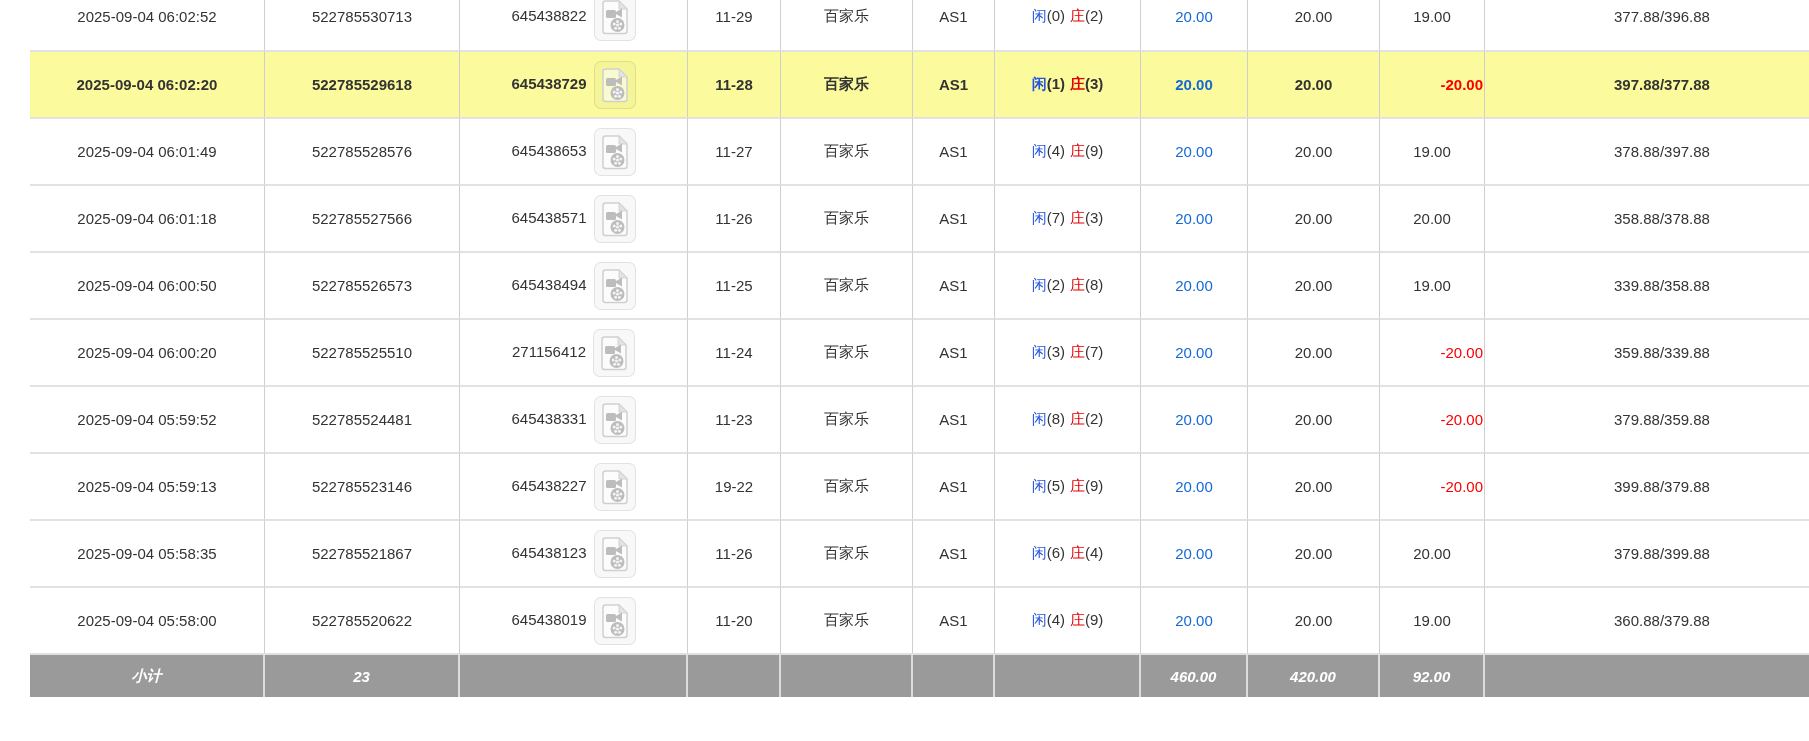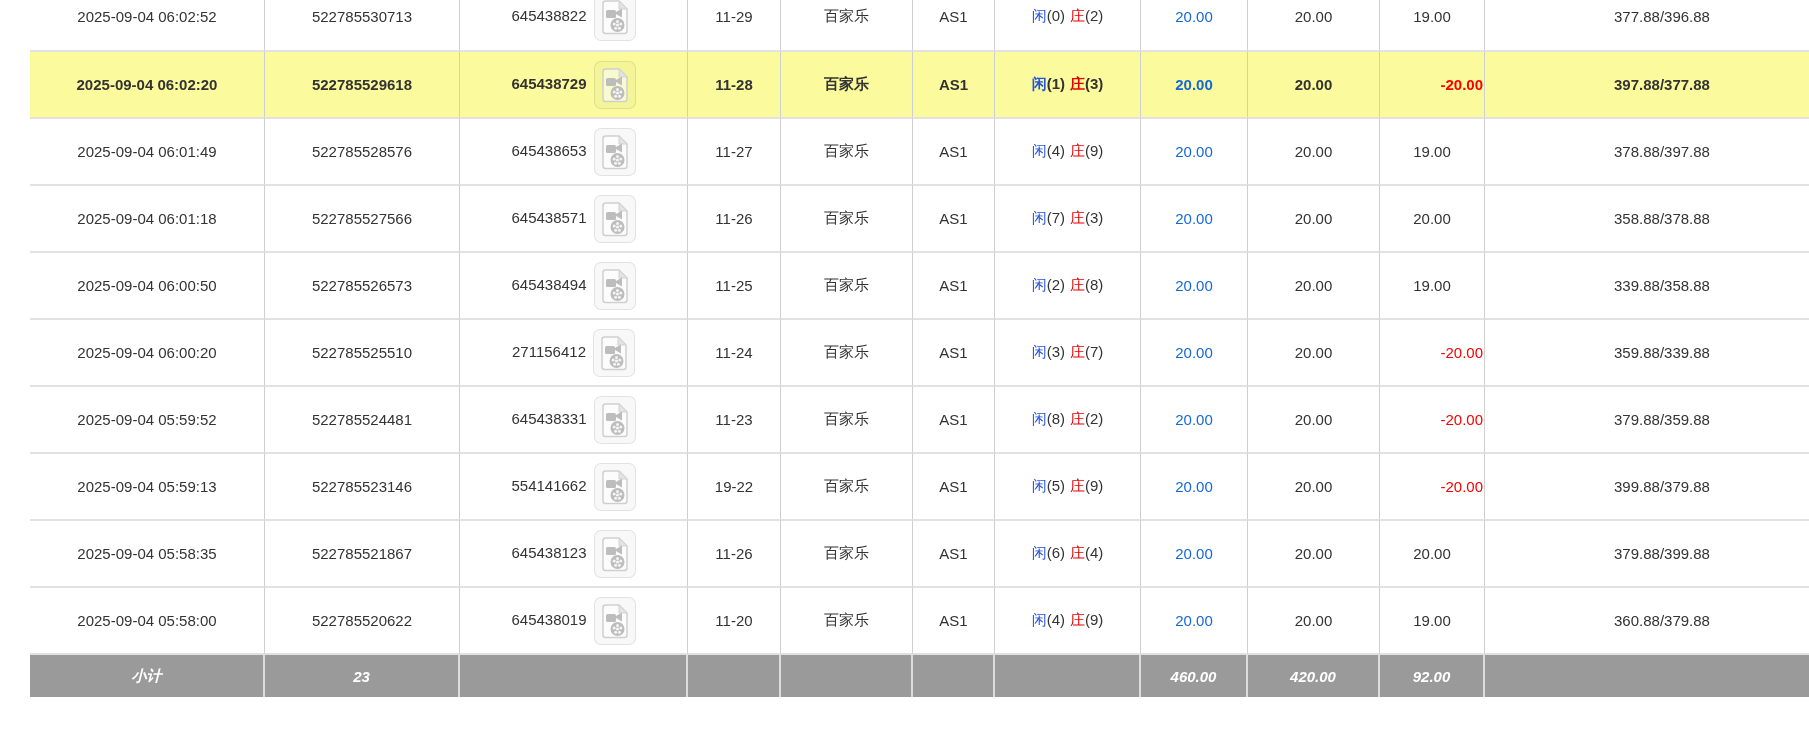--- a/index.html
+++ b/index.html
@@ -295,21 +295,21 @@
     <td><a class="bet-link">20.00</a></td>
     <td>20.00</td>
     <td class="winloss neg">-20.00</td>
     <td>379.88/359.88</td>
   </tr>
 
   <tr class="data-row">
     <td>2025-09-04 05:59:13</td>
     <td>522785523146</td>
     <td>
-      <span>554141662</span><span class="video-btn">
+      <span>645438227</span><span class="video-btn">
                 <svg width="30" height="36" viewBox="0 0 30 36">
         <path d="M5 2 h14 l8 8 v22 q0 2.5 -2.5 2.5 h-19 q-2.5 0 -2.5 -2.5 v-27.5 q0 -2.5 2.5 -2.5 z" fill="rgba(255,255,255,0.55)" stroke="#cfcfcf" stroke-width="1.5"></path>
         <path d="M19 2 v8 h8 z" fill="#e3e3e3" stroke="#d2d2d2" stroke-width="1"></path>
         <rect x="6" y="11" width="10" height="8" rx="1.5" fill="#bdbdbd"></rect>
         <path d="M16 13 l6 -3.5 v9 l-6 -3.5 z" fill="#bdbdbd"></path>
         <circle cx="17.5" cy="26" r="7" fill="#bdbdbd"></circle>
         <circle cx="17.5" cy="26" r="1.6" fill="#f4f4f4"></circle>
         <circle cx="17.5" cy="22.4" r="1.5" fill="#f4f4f4"></circle>
         <circle cx="14.2" cy="25" r="1.5" fill="#f4f4f4"></circle>
         <circle cx="20.8" cy="25" r="1.5" fill="#f4f4f4"></circle>

